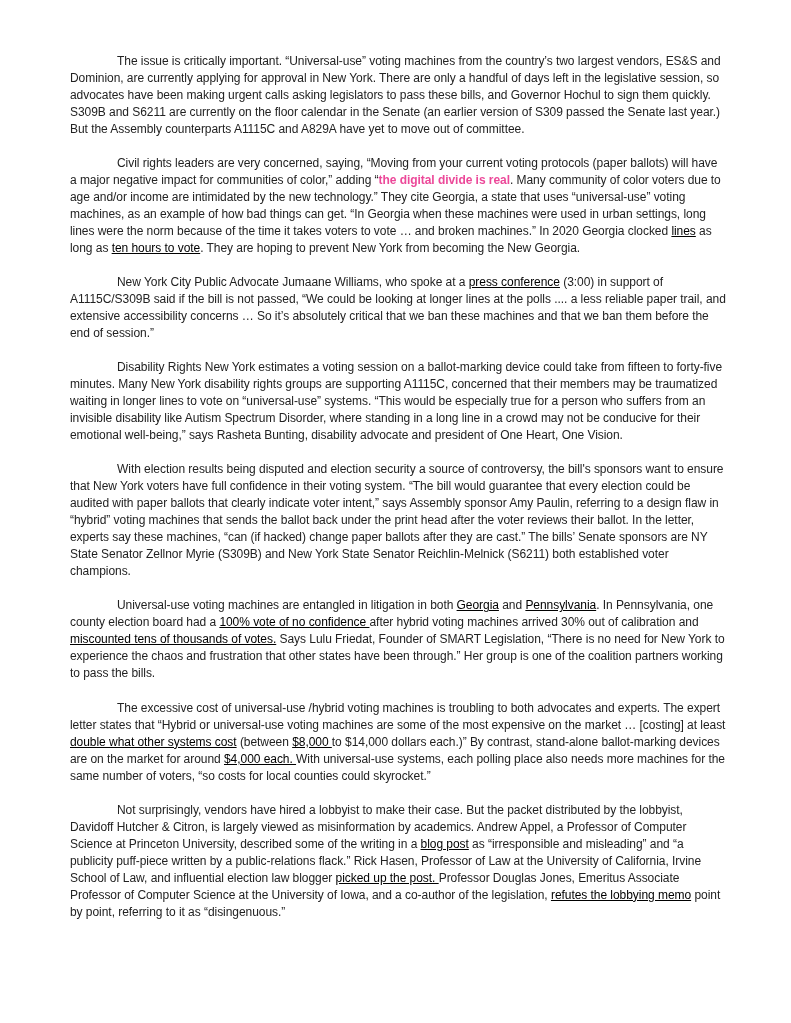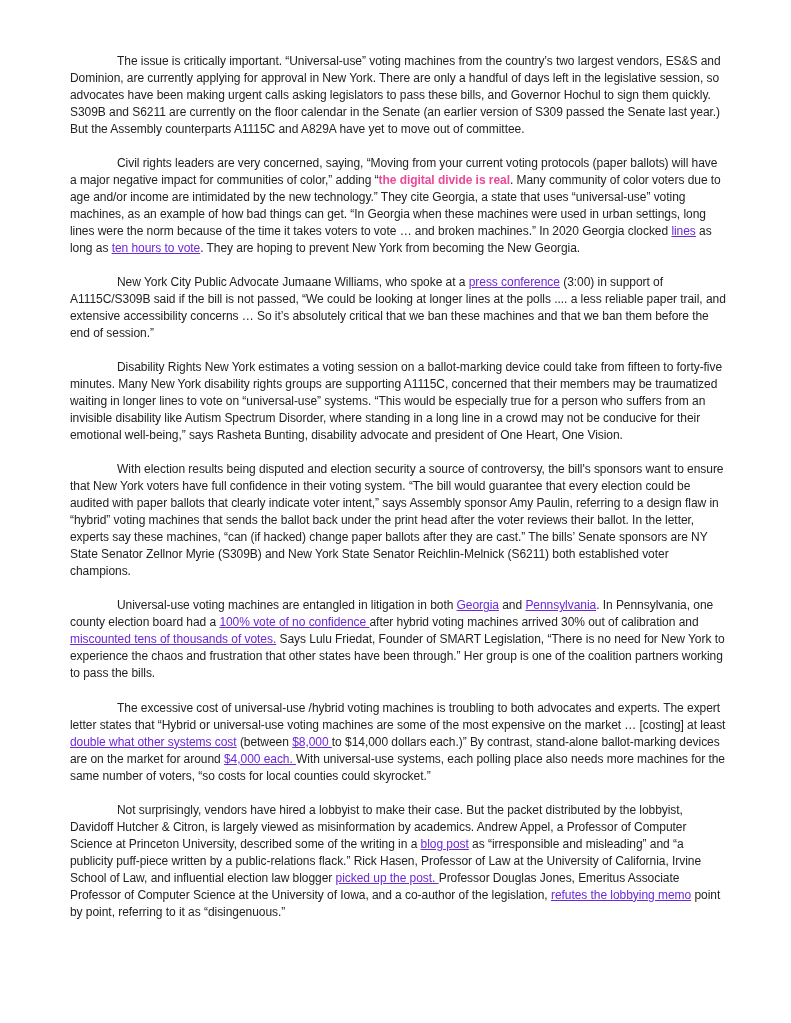--- a/index.html
+++ b/index.html
@@ -22,21 +22,21 @@
       font-size: 12px;
       line-height: 17px;
       color: #222222;
     }
     .para {
       margin: 0 0 17.1px 0;
       text-indent: 47px;
       letter-spacing: -0.05px;
     }
     .para a {
-      color: #6d28d9;
+      color: #000000;
       text-decoration: underline;
       text-underline-offset: 1px;
     }
     .para b {
       font-weight: bold;
       color: #ec4899;
     }
   </style>
 </head>
 <body>

